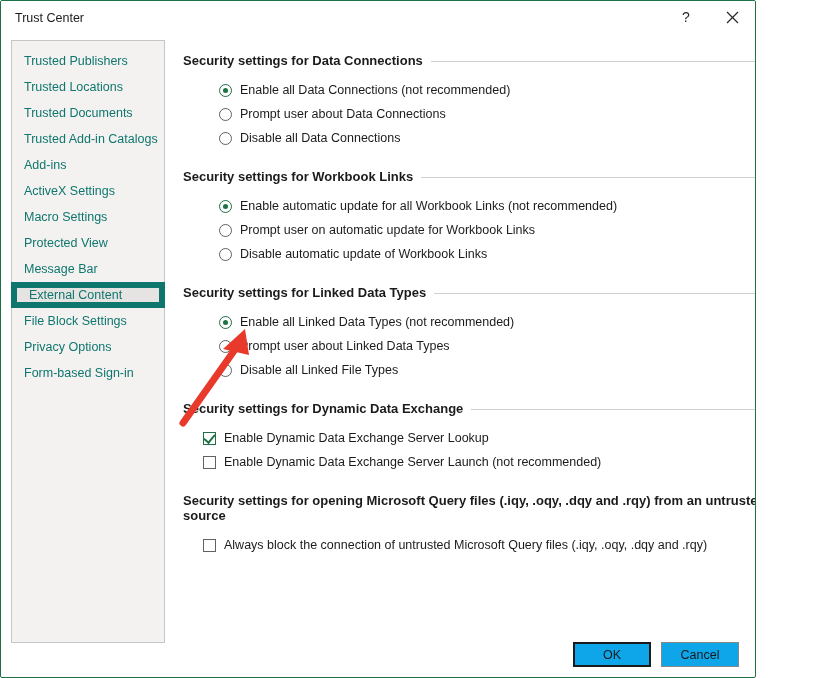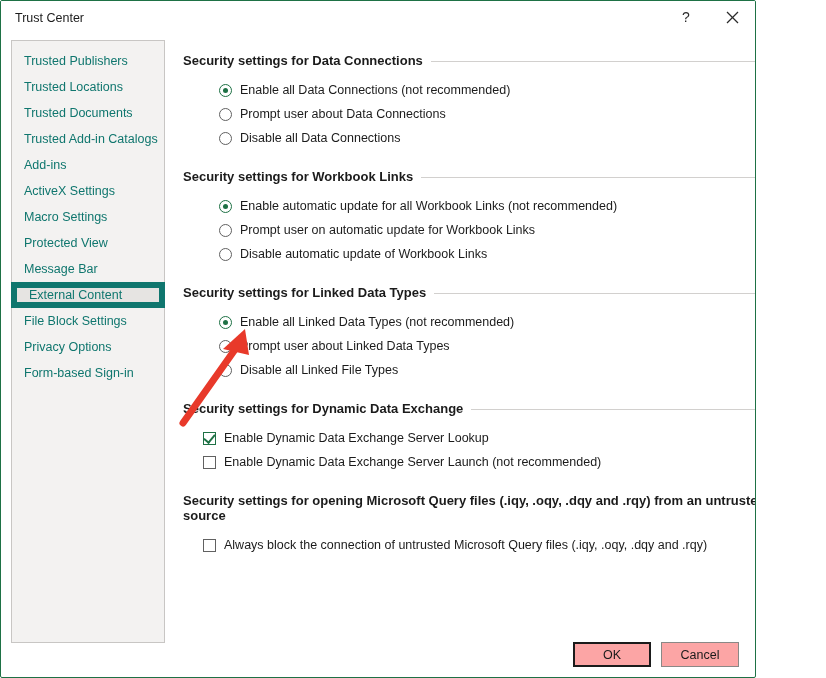--- a/index.html
+++ b/index.html
@@ -174,21 +174,21 @@
     position: absolute;
     right: 16px;
     bottom: 10px;
     display: flex;
     gap: 10px;
   }
   .btn {
     width: 78px;
     height: 25px;
     font-size: 12.5px;
-    background: #fca5a5;
+    background: #0ea5e9;
     border: 1px solid #8a8886;
     color: #1b1b1b;
     display: flex;
     align-items: center;
     justify-content: center;
     cursor: default;
   }
   .btn.default { border: 2px solid #1b1b1b; }
   
   .arrow { position: absolute; left: 160px; top: 288px; pointer-events: none; }

